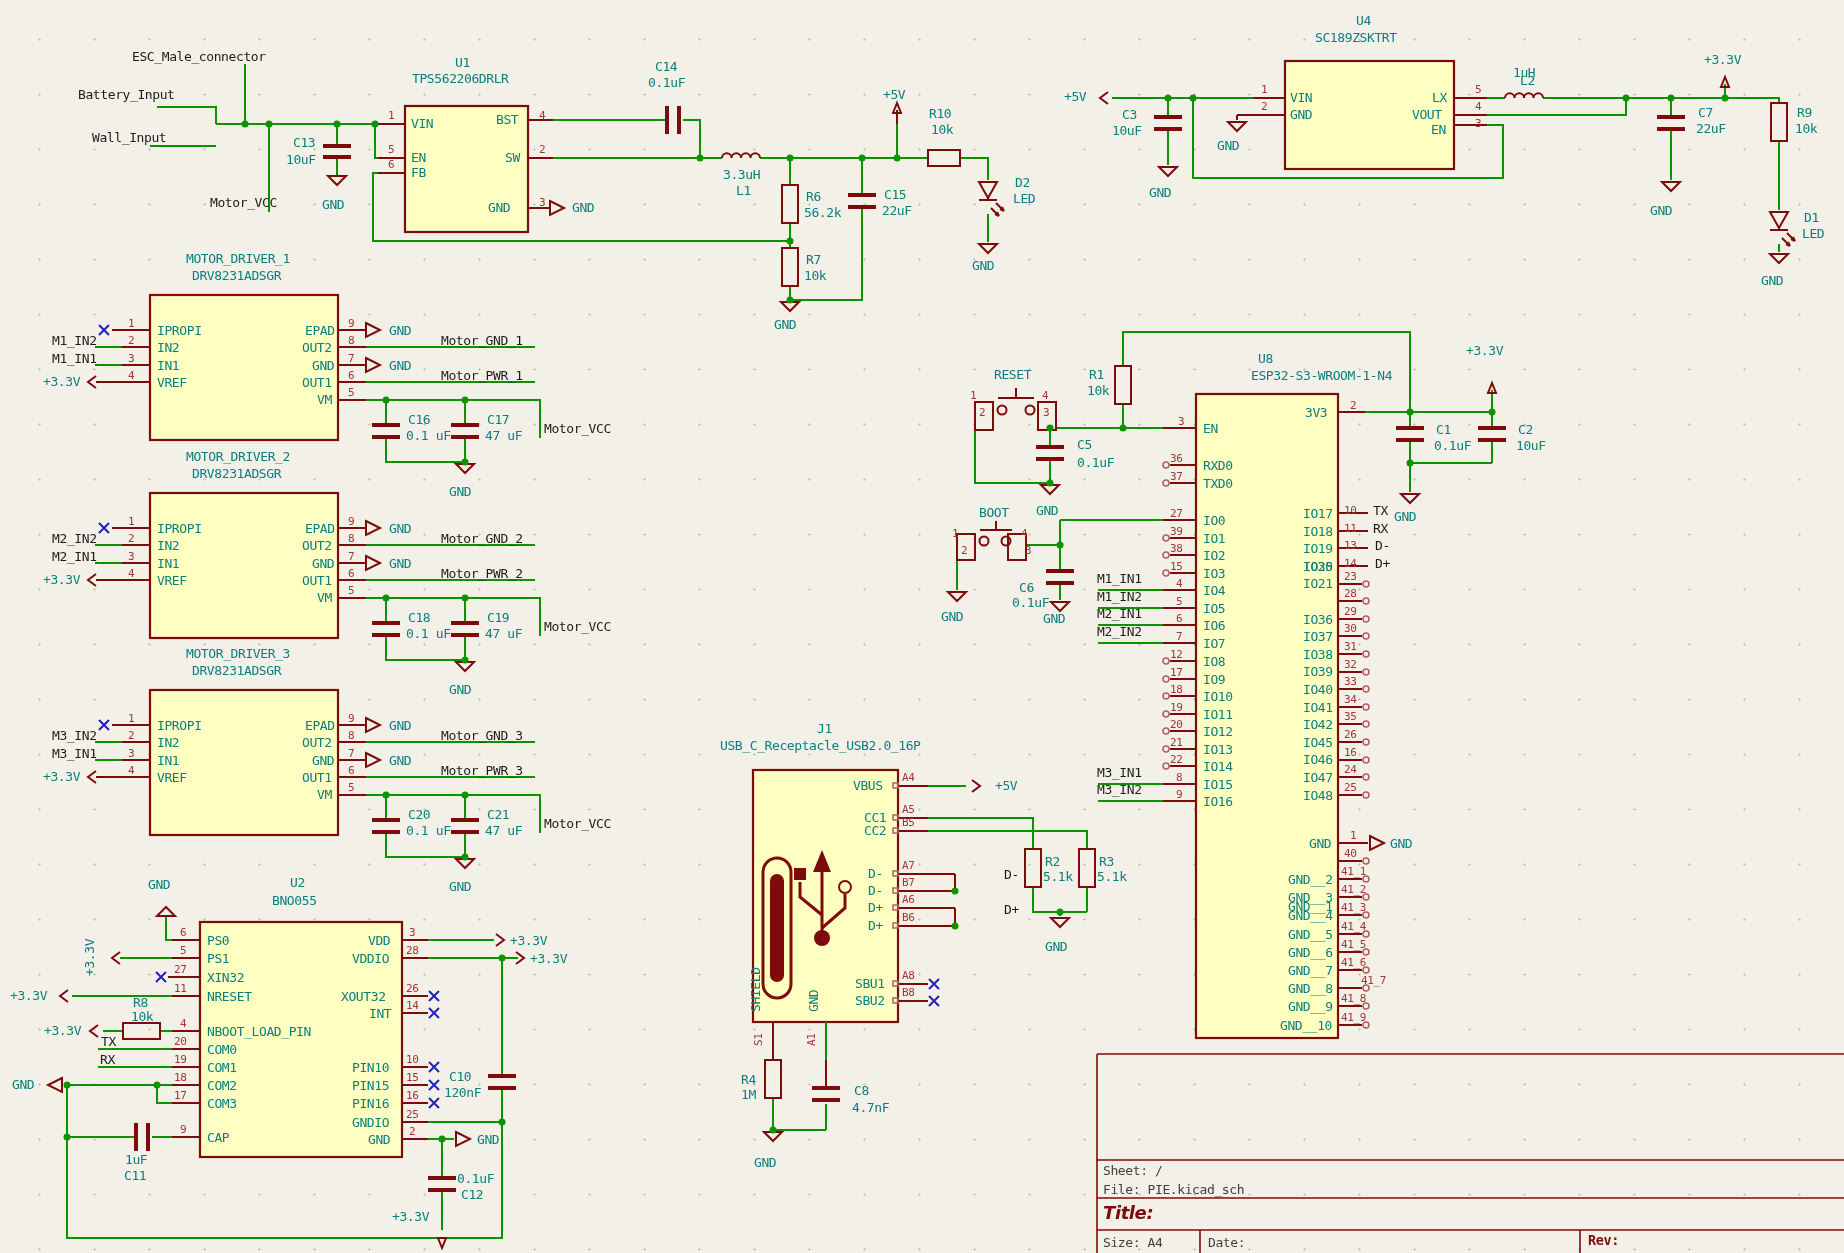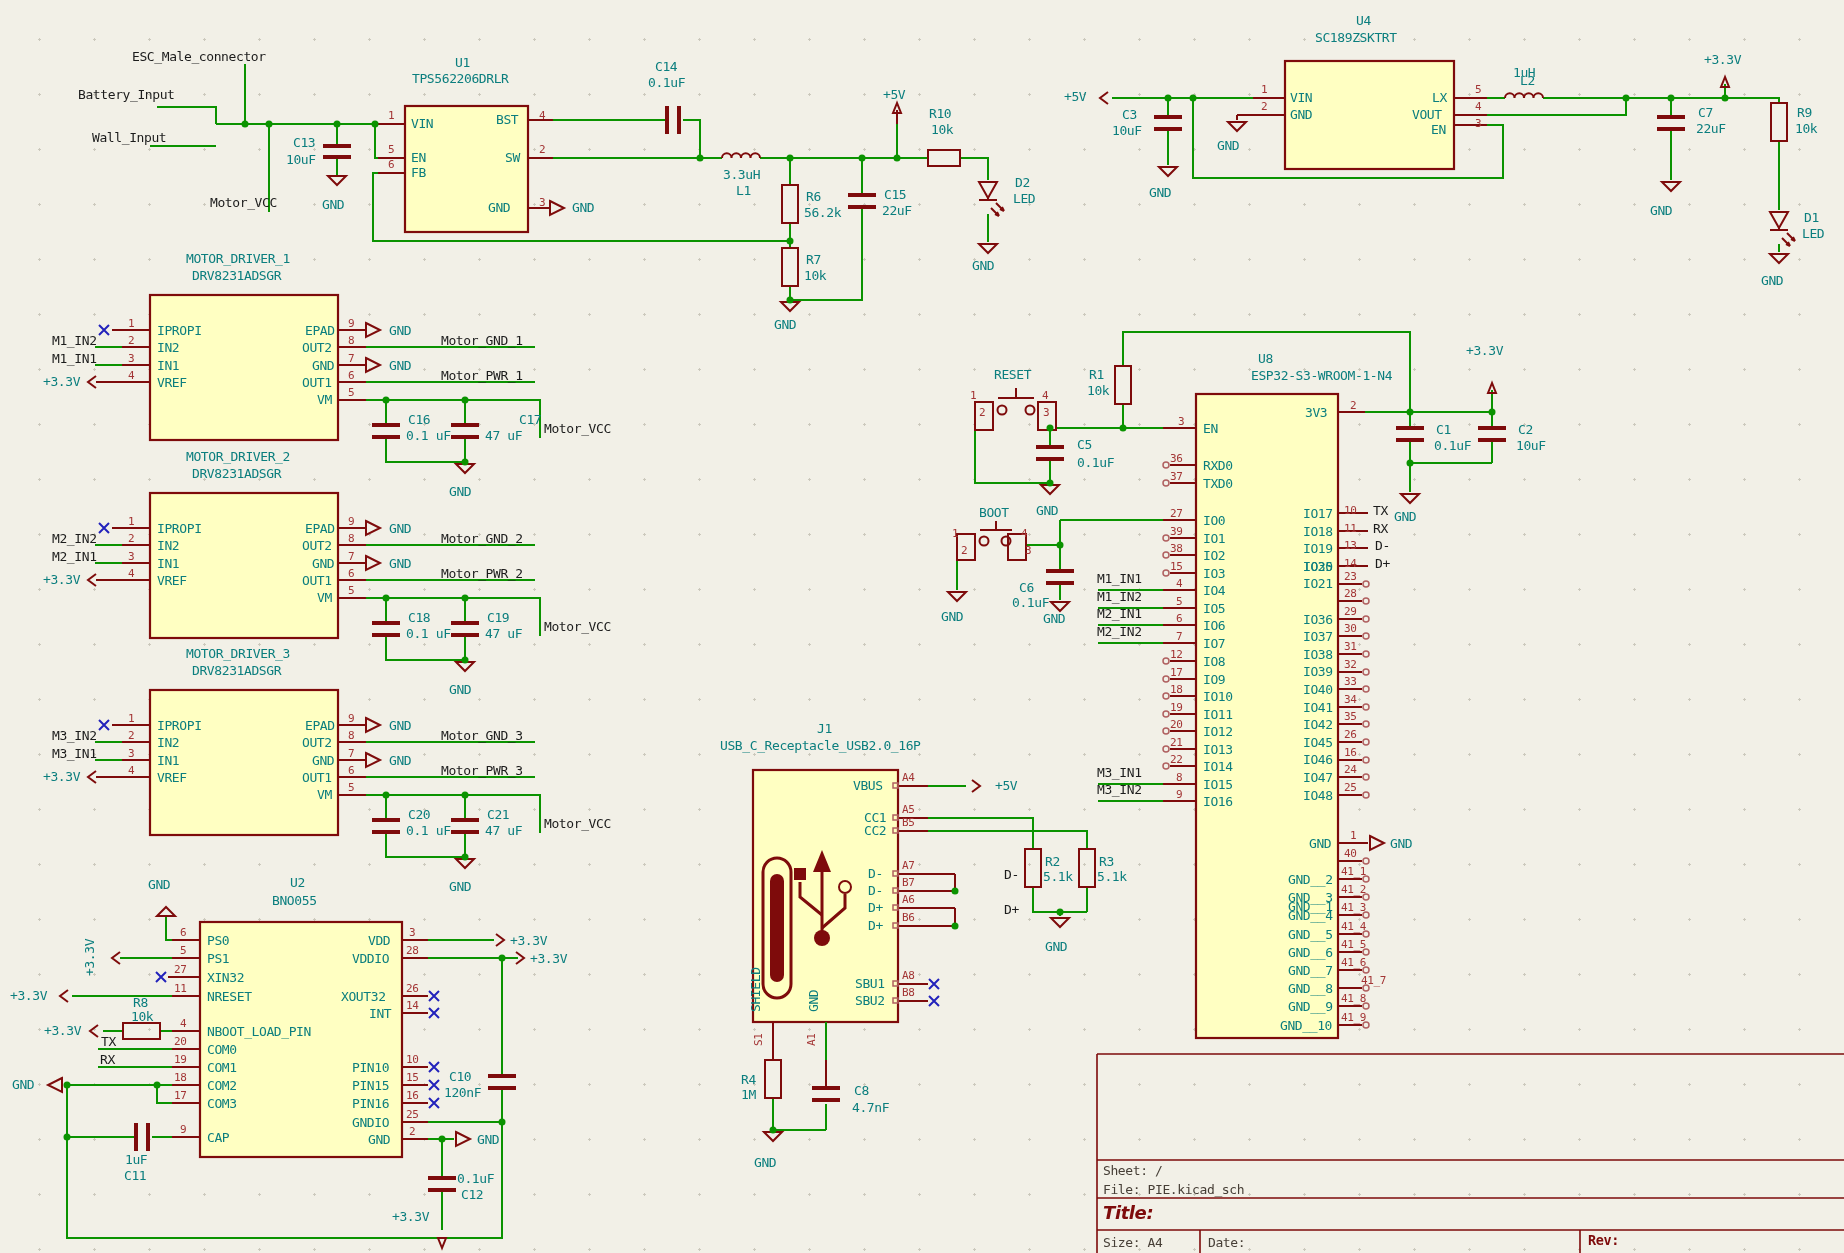--- a/index.html
+++ b/index.html
@@ -489,21 +489,21 @@
     <div class="txt num" style="left: 348px; top: 335px;">8</div>
     <div class="txt num" style="left: 348px; top: 353px;">7</div>
     <div class="txt num" style="left: 348px; top: 370px;">6</div>
     <div class="txt num" style="left: 348px; top: 387px;">5</div>
     <div class="txt gnd" style="left: 389px; top: 324px;">GND</div>
     <div class="txt gnd" style="left: 389px; top: 359px;">GND</div>
     <div class="txt net" style="left: 441px; top: 334px;">Motor_GND_1</div>
     <div class="txt net" style="left: 441px; top: 369px;">Motor_PWR_1</div>
     <div class="txt val" style="left: 408px; top: 413px;">C16</div>
     <div class="txt val" style="left: 406px; top: 429px;">0.1 uF</div>
-    <div class="txt val" style="left: 487px; top: 413px; margin-left: 32px;">C17</div>
+    <div class="txt val" style="left: 487px; top: 413px;">C17</div>
     <div class="txt val" style="left: 485px; top: 429px;">47 uF</div>
     <div class="txt gnd" style="left: 449px; top: 485px;">GND</div>
     <div class="txt net" style="left: 544px; top: 422px;">Motor_VCC</div>
     <div class="txt ref" style="left: 186px; top: 450px;">MOTOR_DRIVER_2</div>
     <div class="txt ref" style="left: 192px; top: 467px;">DRV8231ADSGR</div>
     <div class="txt net" style="left: 52px; top: 532px;">M2_IN2</div>
     <div class="txt net" style="left: 52px; top: 550px;">M2_IN1</div>
     <div class="txt pwr" style="left: 43px; top: 573px;">+3.3V</div>
     <div class="txt pin" style="left: 157px; top: 522px;">IPROPI</div>
     <div class="txt pin" style="left: 157px; top: 539px;">IN2</div>

